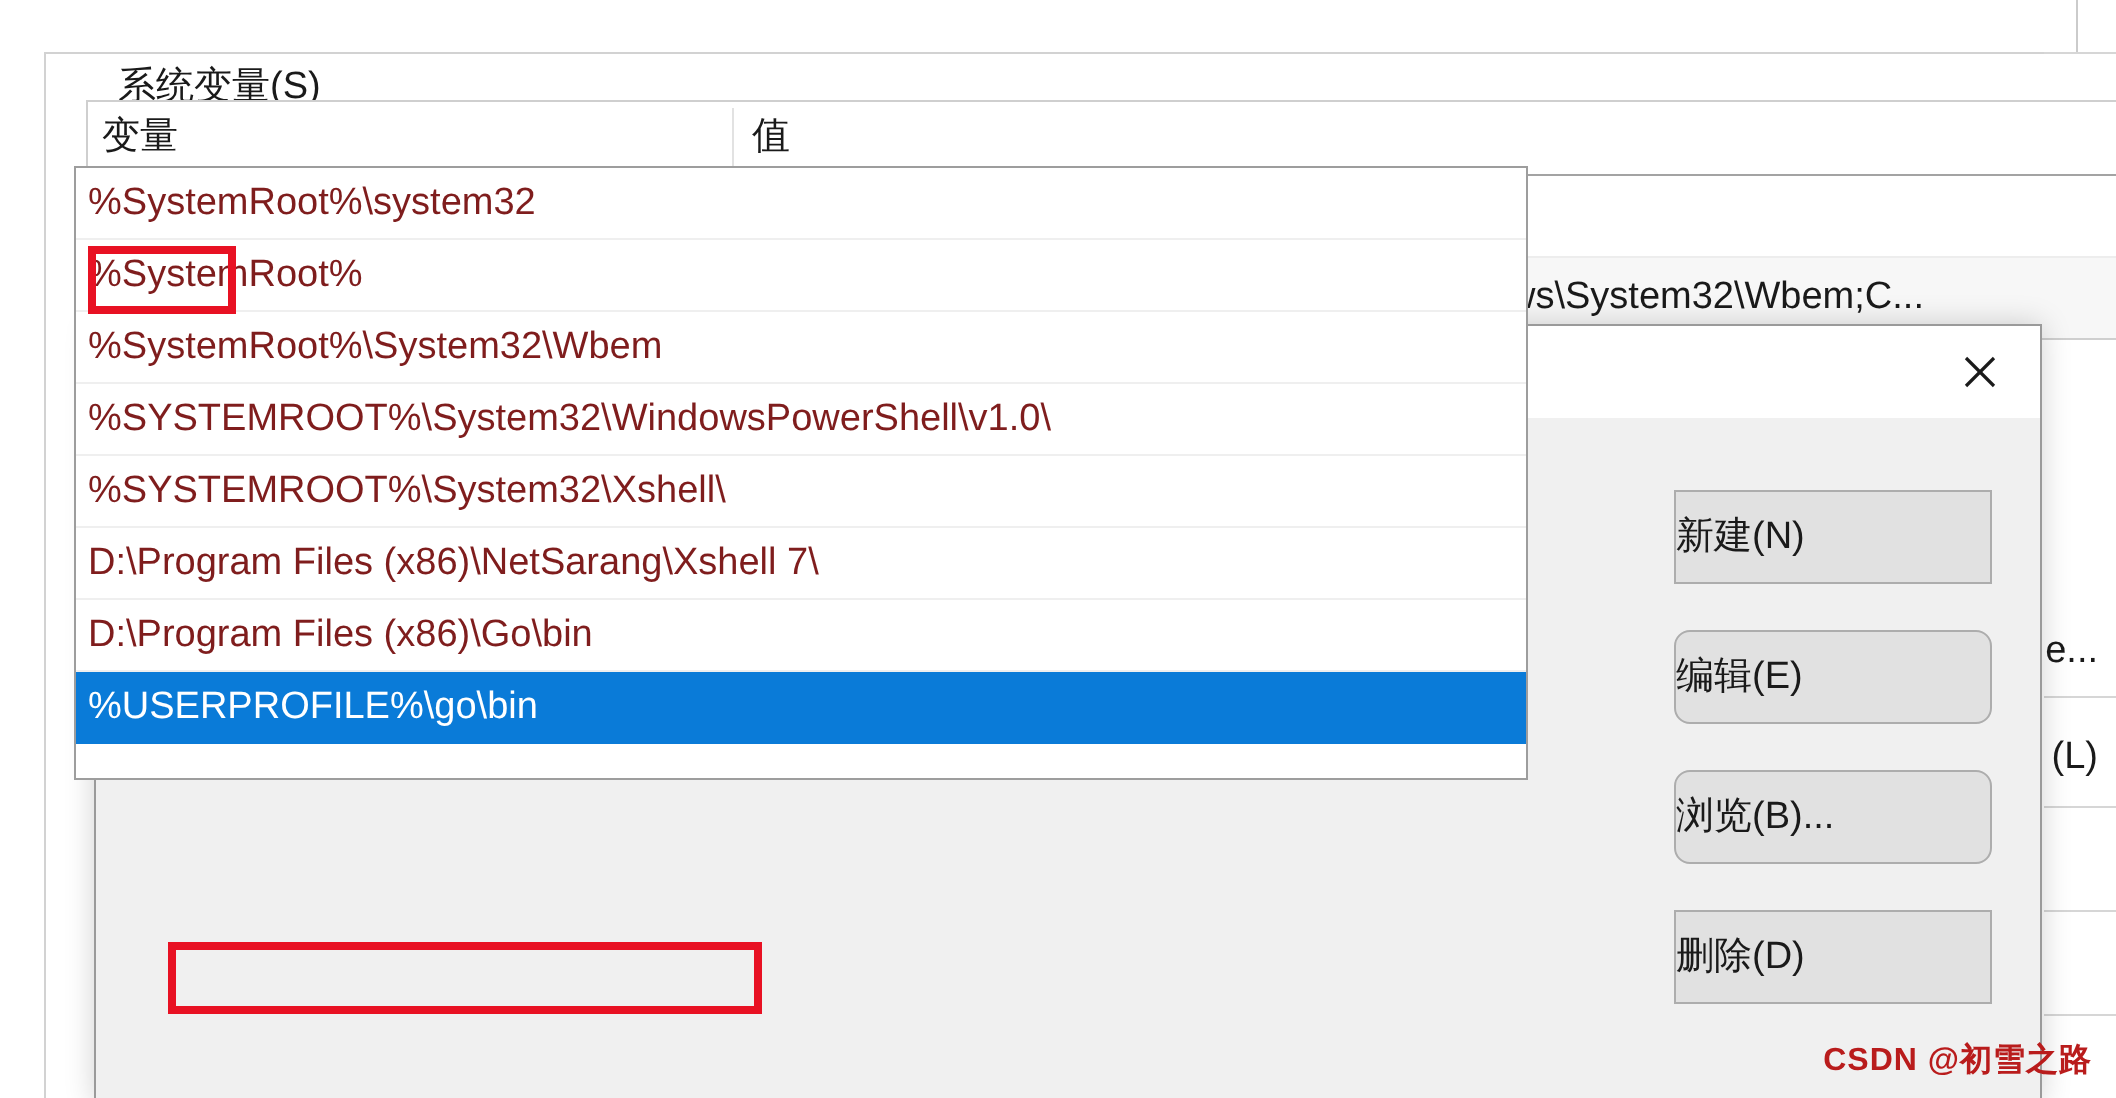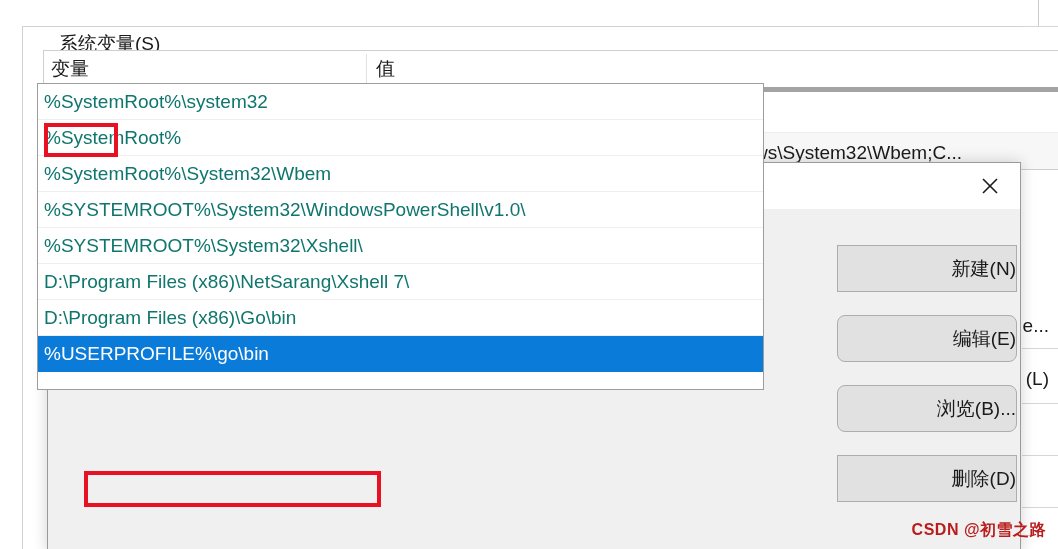--- a/index.html
+++ b/index.html
@@ -64,21 +64,21 @@
     background: #ffffff;
     border: 1px solid #cfcfcf;
     border-right: none;
     box-sizing: border-box;
     overflow: hidden;
   }
   .var-header {
     position: relative;
     height: 36px;
     background: #ffffff;
-    border-bottom: 5px solid #a3a3a3;
+    border-bottom: 1px solid #a3a3a3;
   }
   .var-header .col {
     position: absolute;
     top: 0;
     font-size: 19px;
     color: #1a1a1a;
     line-height: 36px;
     white-space: nowrap;
   }
   .var-header .col-name { left: 7px; }
@@ -231,21 +231,21 @@
     border: 1px solid #9d9d9d;
     box-sizing: border-box;
     overflow: hidden;
   }
   .path-item {
     position: relative;
     height: 35px;
     line-height: 35px;
     padding-left: 6px;
     font-size: 19px;
-    color: #0f766e;
+    color: #7f1d1d;
     white-space: nowrap;
     border-bottom: 1px solid #efefef;
     background: #ffffff;
     overflow: hidden;
   }
   .path-item.selected {
     background: #0a7bd8;
     color: #ffffff;
     border-bottom: 1px solid #0a7bd8;
   }
@@ -261,28 +261,28 @@
     border: 4px solid #e81123;
     box-sizing: border-box;
     pointer-events: none;
     z-index: 45;
   }
 
   
   .dlg-btn {
     position: absolute;
     left: 790px;
-    width: 180px;
+    width: 159px;
     height: 47px;
     background: #e1e1e1;
     border: 1px solid #adadad;
     box-sizing: border-box;
     font-size: 19px;
     color: #1a1a1a;
-    text-align: right;
+    text-align: left;
     line-height: 45px;
     white-space: nowrap;
     cursor: pointer;
     font-family: "Liberation Sans", "DejaVu Sans", sans-serif;
     padding: 0;
   }
   .dlg-btn-1 { top: 83px; }
   .dlg-btn-2 { top: 153px; }
   .dlg-btn-3 { top: 223px; border-radius: 8px; }
   .dlg-btn-4 { top: 293px; }

